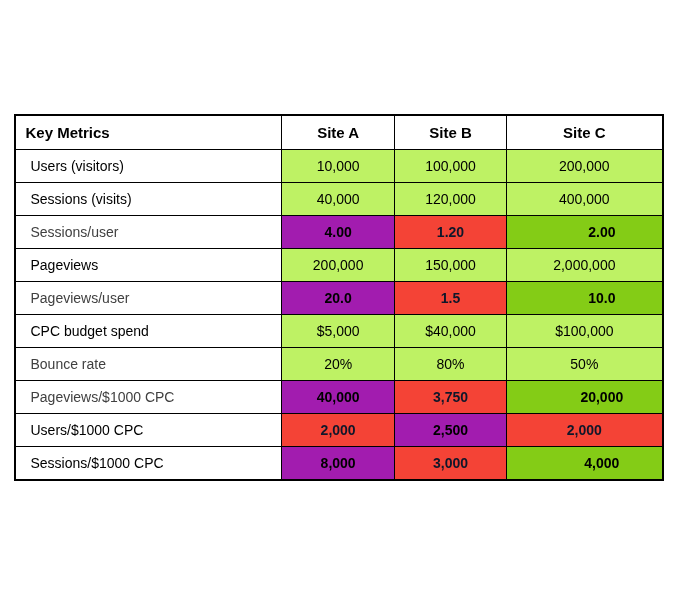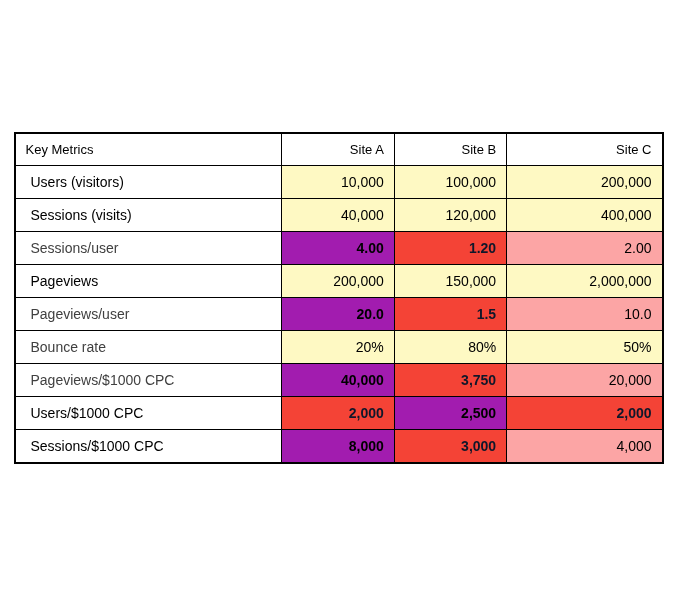--- a/index.html
+++ b/index.html
@@ -18,48 +18,48 @@
       margin: 20px auto;
     }
     table {
       width: 100%;
       border-collapse: collapse;
       border: 2px solid #000;
     }
     th, td {
       border: 1px solid #000;
       padding: 8px 10px;
-      text-align: right;
+      text-align: center;
       vertical-align: middle;
     }
     th {
       font-weight: bold;
       background: #fff;
     }
     th:first-child {
       text-align: left;
     }
     td:first-child {
       text-align: left;
     }
     tr td:first-child {
       font-weight: normal;
       padding-left: 15px;
     }
     .color-green { background-color: #a21caf; color: #000; font-weight: bold; }
     .color-red   { background-color: #F44336; color: #0f172a; font-weight: bold; }
-    .color-yellow{ background-color: #fca5a5; color: #000; font-weight: normal; padding-left: 45px; }
-    .color-white { background-color: #fef9c3; }
+    .color-yellow{ background-color: #84cc16; color: #000; font-weight: bold; padding-left: 45px; }
+    .color-white { background-color: #bef264; }
     .row-highlight td:first-child {
       color: #404040;
       font-weight: normal;
     }
     .header-row th {
-      font-weight: normal;
-      font-size: 13px;
+      font-weight: bold;
+      font-size: 15px;
     }
   </style>
 </head>
 <body>
 
 <div class="table-wrapper">
   <table>
     <thead>
       <tr class="header-row">
         <th>Key Metrics</th>
@@ -92,20 +92,26 @@
           <td class="color-white">200,000</td>
           <td class="color-white">150,000</td>
           <td class="color-white">2,000,000</td>
         </tr>
         <tr class="row-highlight">
           <td>Pageviews/user</td>
           <td class="color-green">20.0</td>
           <td class="color-red">1.5</td>
           <td class="color-yellow">10.0</td>
         </tr>
+        <tr>
+          <td>CPC budget spend</td>
+          <td class="color-white">$5,000</td>
+          <td class="color-white">$40,000</td>
+          <td class="color-white">$100,000</td>
+        </tr>
         <tr class="row-highlight">
           <td>Bounce rate</td>
           <td class="color-white">20%</td>
           <td class="color-white">80%</td>
           <td class="color-white">50%</td>
         </tr>
         <tr class="row-highlight">
           <td>Pageviews/$1000 CPC</td>
           <td class="color-green">40,000</td>
           <td class="color-red">3,750</td>

